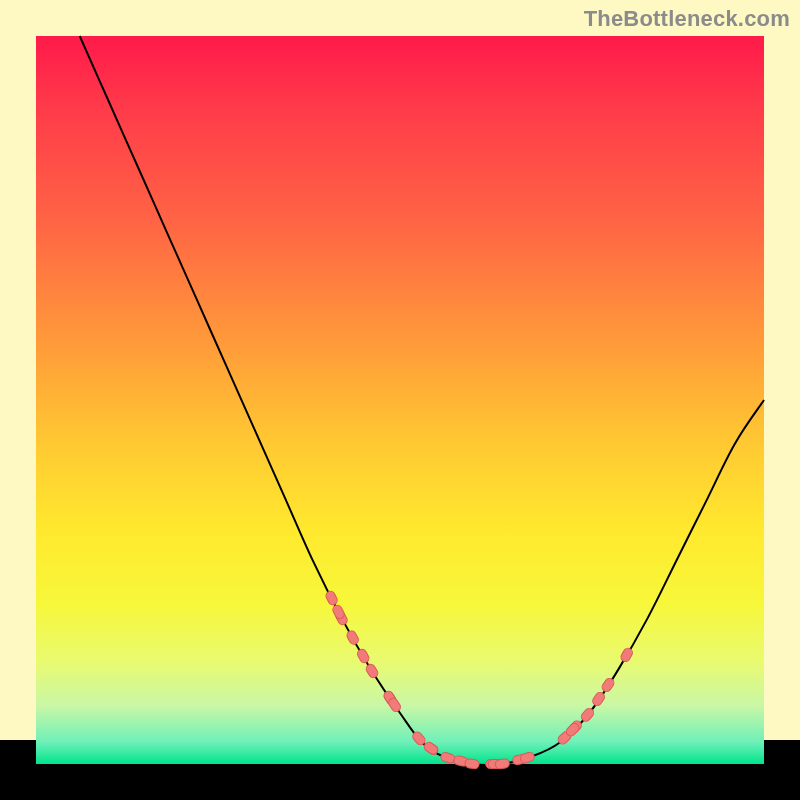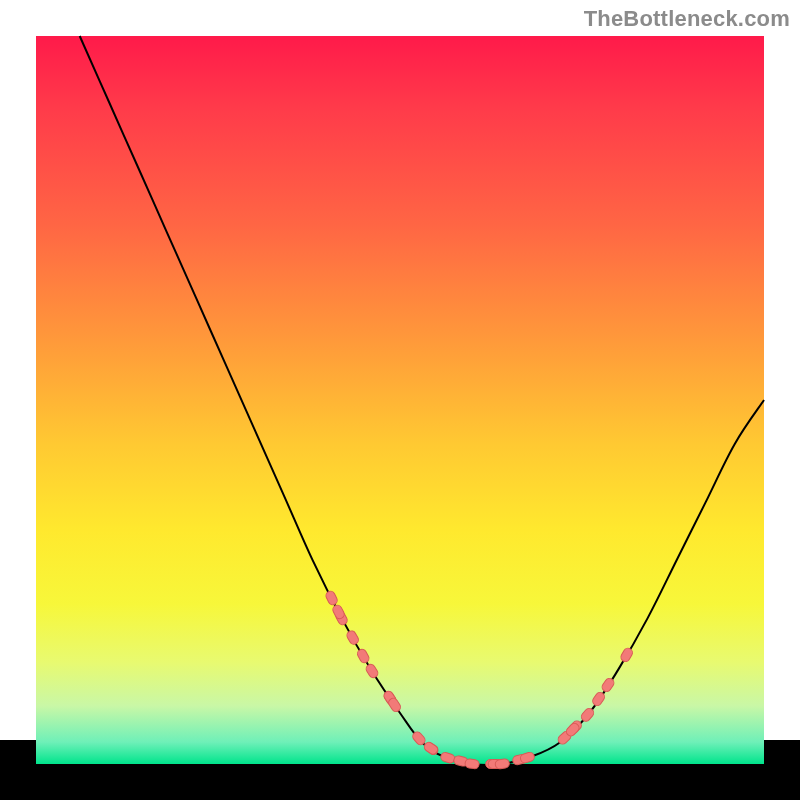--- a/index.html
+++ b/index.html
@@ -7,21 +7,21 @@
     padding: 0;
     width: 800px;
     height: 800px;
     background: #000000;
     overflow: hidden;
   }
   .stage {
     position: relative;
     width: 800px;
     height: 740px;
-    background: #ffffff;
+    background: #fef9c3;
   }
   .plot-area {
     position: absolute;
     left: 36px;
     top: 36px;
     width: 728px;
     height: 728px;
     background: linear-gradient(to bottom,
       #ff1a4a 0%,
       #ff3b4a 10%,

